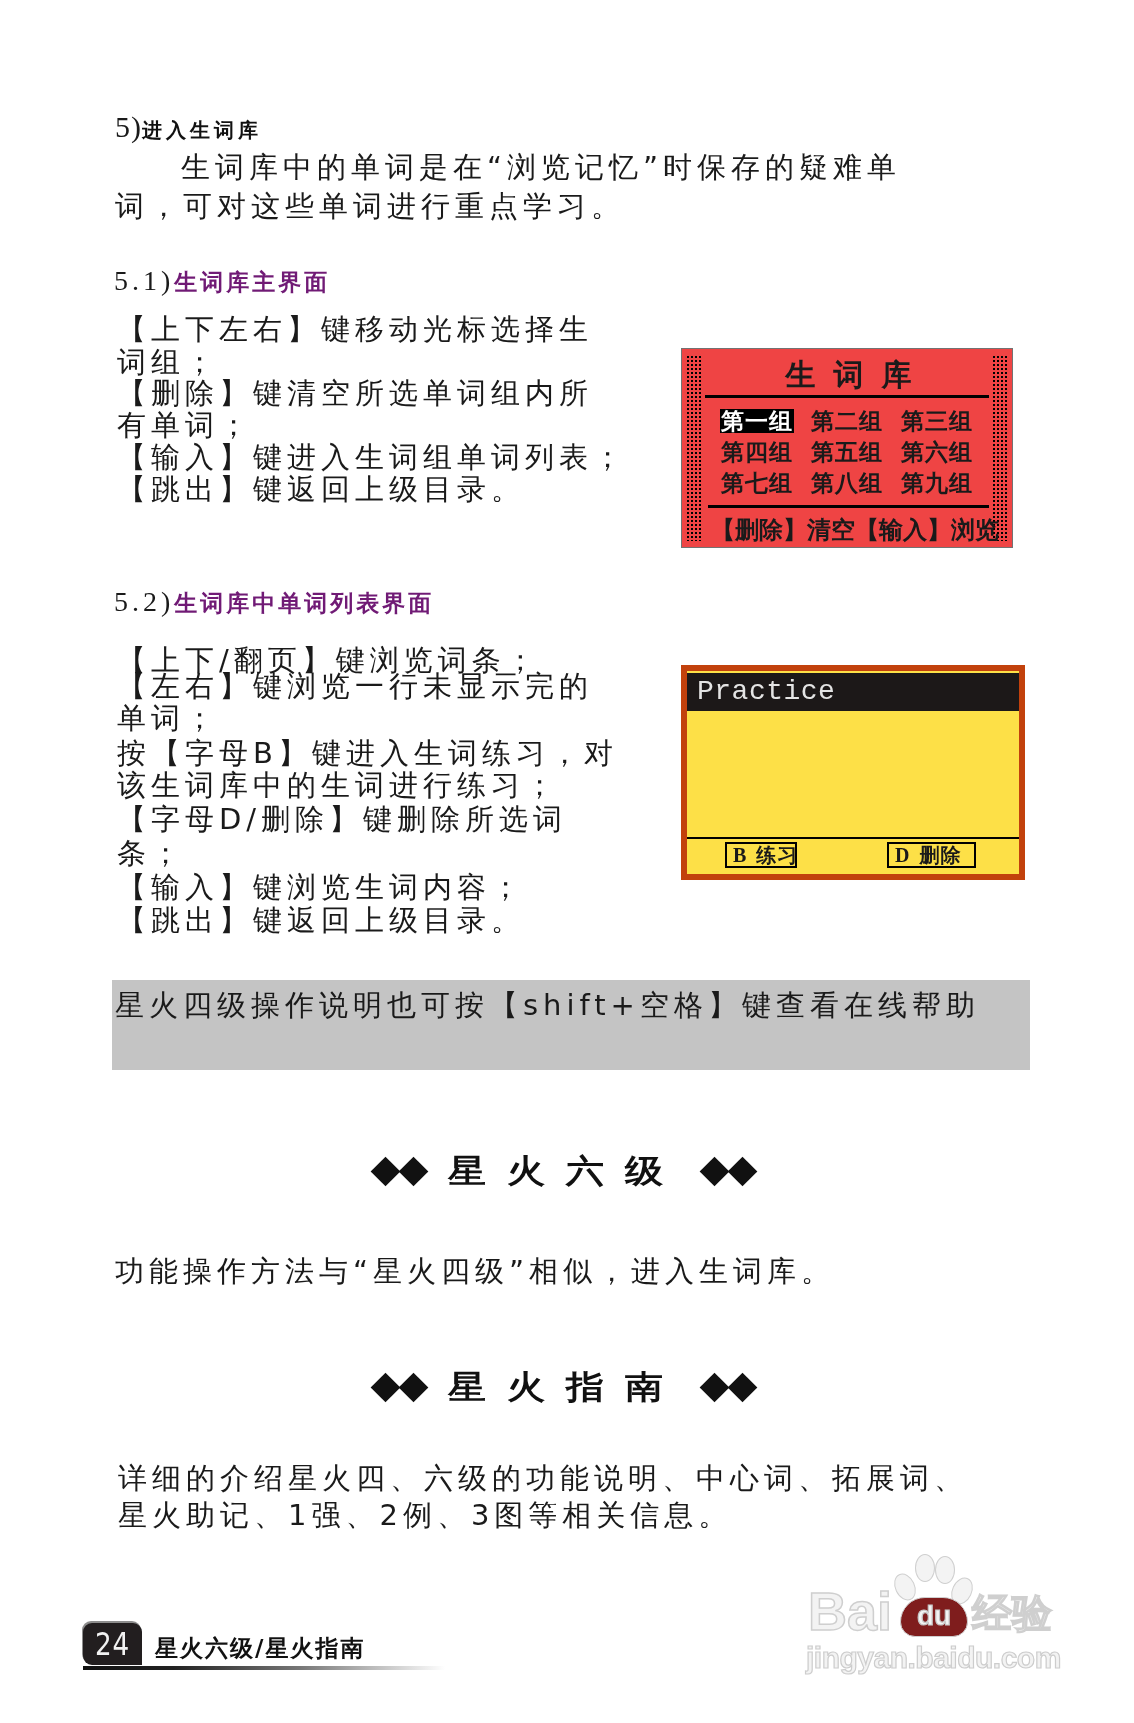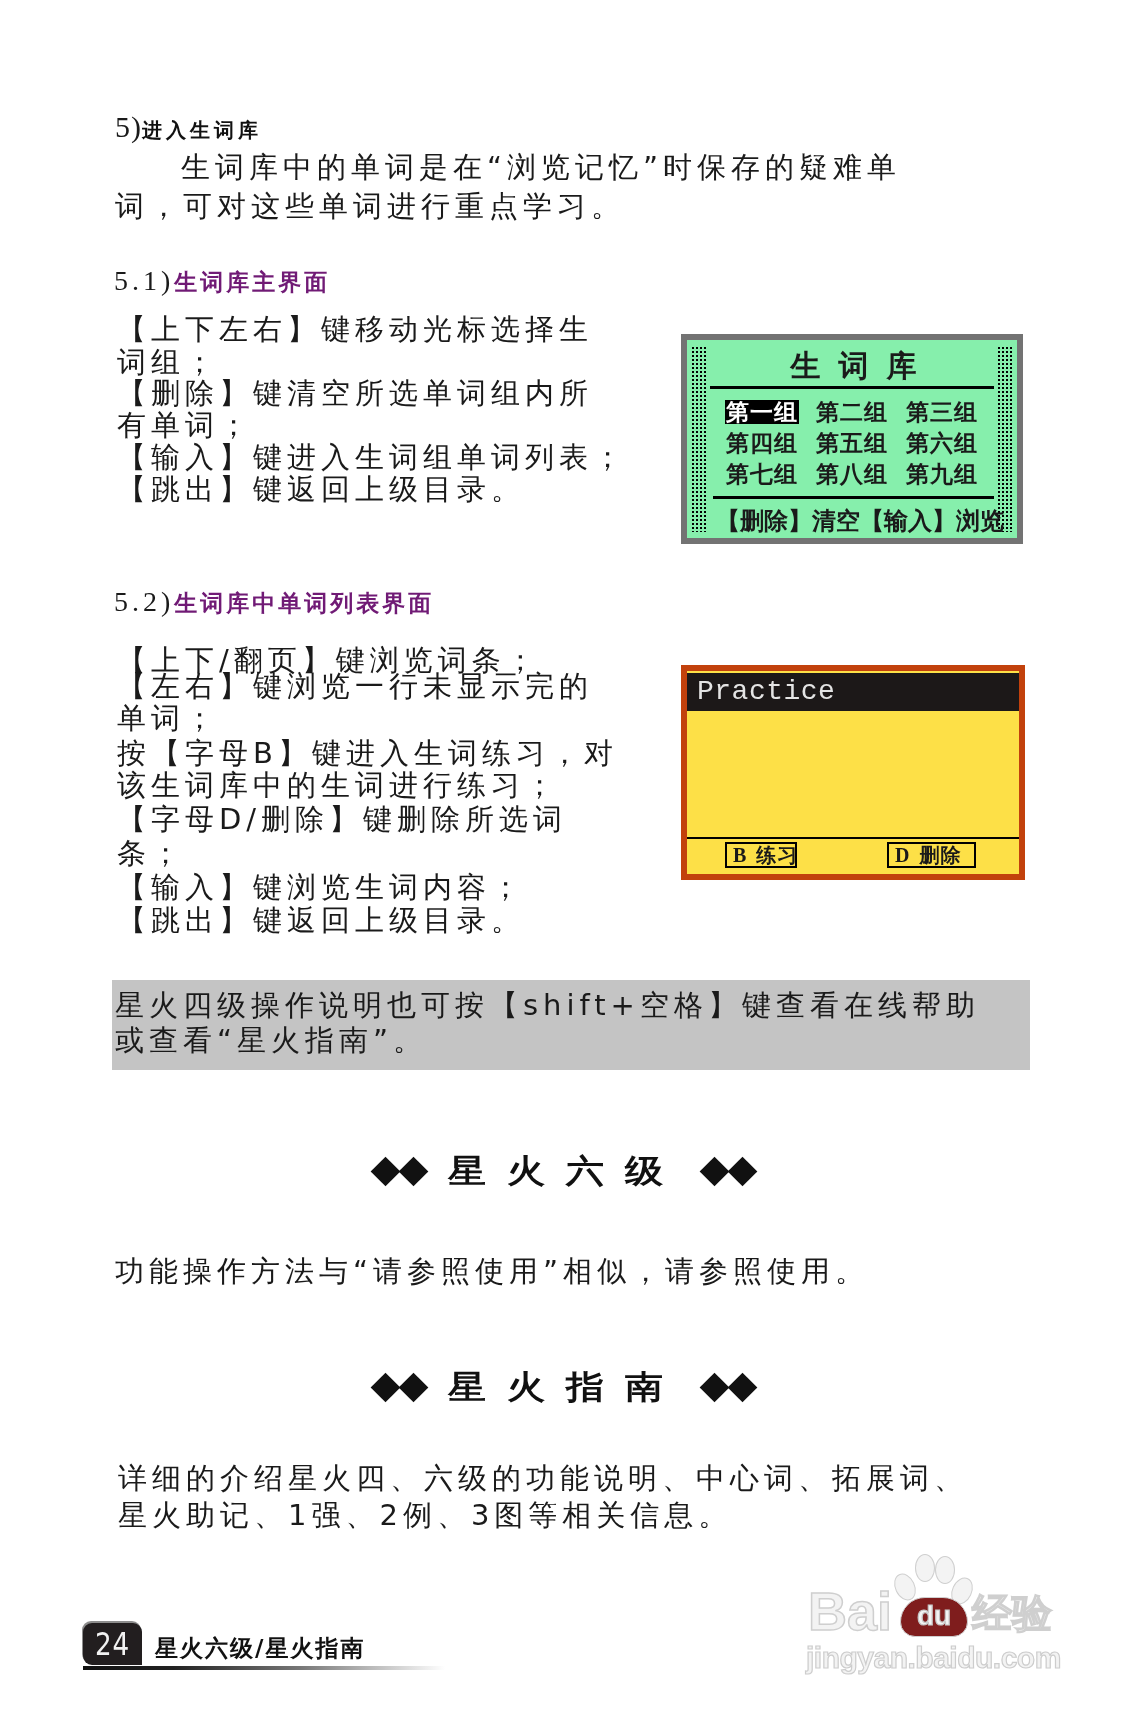--- a/index.html
+++ b/index.html
@@ -8,22 +8,22 @@
     .ln { position:absolute; height:34px; line-height:34px; font-size:29px;
           letter-spacing:5px; white-space:nowrap; font-weight:normal; }
     .h-main { position:absolute; height:34px; line-height:34px; white-space:nowrap; }
     .h-main .num { font-family:"Liberation Serif", serif; font-size:30px; font-weight:normal; letter-spacing:1px; }
     .h-main .ttl { font-size:20px; font-weight:bold; letter-spacing:4px; color:#111; }
     .h-sub { position:absolute; height:34px; line-height:34px; white-space:nowrap; }
     .h-sub .num { font-family:"Liberation Serif", serif; font-size:28px; letter-spacing:4px; }
     .h-sub .ttl { font-size:23px; font-weight:bold; letter-spacing:3px; color:#701a75; }
 
     
-    .scr1 { position:absolute; left:681px; top:334px; width:330px; height:198px;
-            border:6px solid #737373; background:#86efac; }
+    .scr1 { position:absolute; left:681px; top:348px; width:330px; height:198px;
+            border:1px solid #737373; background:#ef4444; }
     .dots { position:absolute; width:17px;
             background-image: radial-gradient(circle, #000 0.9px, transparent 1.3px);
             background-size:4px 4px; }
     .scr1 .title { position:absolute; left:26px; width:281px; top:8px; height:36px; line-height:36px;
                    text-align:center; font-size:30px; font-weight:bold; letter-spacing:18px; padding-left:18px;
                    box-sizing:border-box; }
     .scr1 .rule { position:absolute; height:3px; background:#000; }
     .scr1 .grp { position:absolute; height:24px; line-height:24px; font-size:23px; font-weight:bold;
                  letter-spacing:1px; white-space:nowrap; padding:0 1px; }
     .scr1 .grp.selected { background:#000; color:#fff; }
@@ -138,35 +138,34 @@
   <div class="btn" style="left:38px; width:72px;">
     <span class="k">B</span><span class="l">练习</span>
   </div>
   <div class="btn" style="left:200px; width:89px;">
     <span class="k">D</span><span class="l">删除</span>
   </div>
 </div>
 
 <div class="note">
   <div class="ln" style="left:3px; top:8px;">星火四级操作说明也可按【shift+空格】键查看在线帮助</div>
-  <div class="ln" style="left:3px; top:43px;">或查看“星火指南”。</div>
 </div>
 
 <div class="orn-h" style="top:1151px;">
   <div class="diamonds" style="left:371px;">
     <div class="diamond d1"></div>
       <div class="diamond d2"></div>
   </div>
   <div class="txt">星火六级</div>
   <div class="diamonds" style="left:700px;">
     <div class="diamond d1"></div>
       <div class="diamond d2"></div>
   </div>
 </div>
-<div class="ln" style="left:115px; top:1254px;">功能操作方法与“请参照使用”相似，请参照使用。</div>
+<div class="ln" style="left:115px; top:1254px;">功能操作方法与“星火四级”相似，进入生词库。</div>
 
 <div class="orn-h" style="top:1367px;">
   <div class="diamonds" style="left:371px;">
     <div class="diamond d1"></div>
       <div class="diamond d2"></div>
   </div>
   <div class="txt">星火指南</div>
   <div class="diamonds" style="left:700px;">
     <div class="diamond d1"></div>
       <div class="diamond d2"></div>

